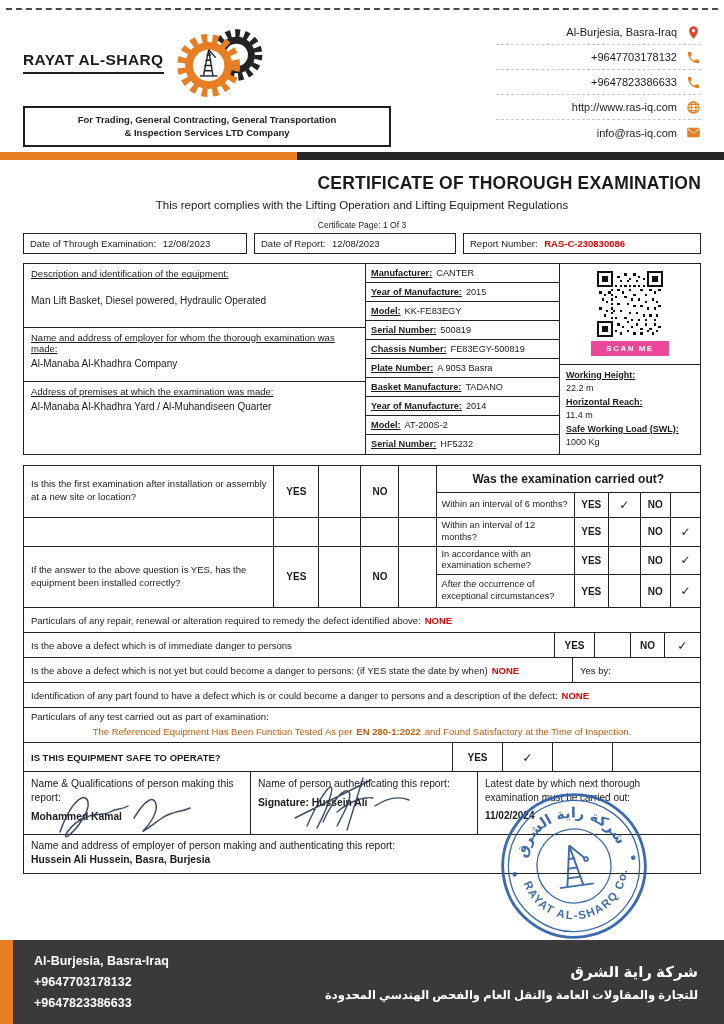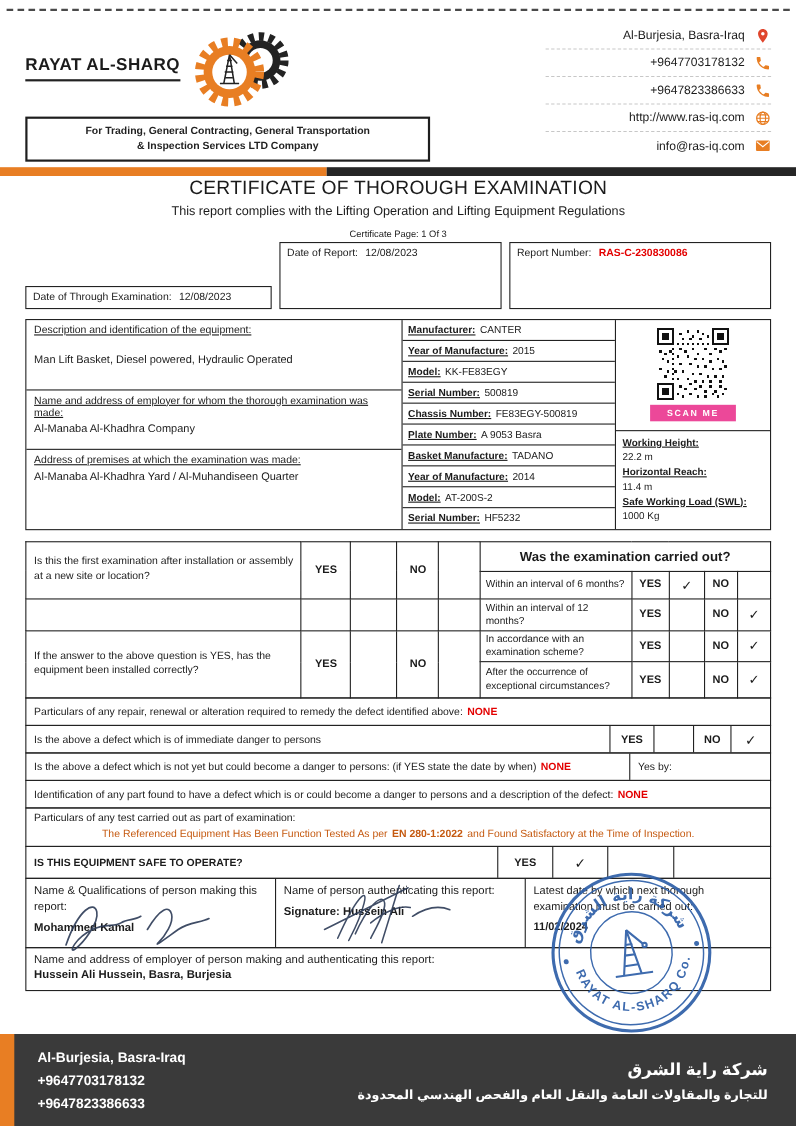--- a/index.html
+++ b/index.html
@@ -27,28 +27,28 @@
   .contact-row:last-child { border-bottom: none; }
   .contact-row .ic { width: 15px; height: 15px; flex: 0 0 15px; }
   .contact-row .ic svg { width: 15px; height: 15px; display:block; }
 
   
   .divider { display: flex; height: 8px; margin-top: 5px; }
   .div-orange { width: 41%; background: #E87E23; }
   .div-dark { flex: 1; background: #262626; }
 
   
-  .cert-title { text-align: center; font-size: 17.5px; font-weight: normal; letter-spacing: .2px; }
+  .cert-title { text-align: right; font-size: 17.5px; font-weight: bold; margin-top: 13px; letter-spacing: .2px; }
   .cert-sub { text-align: center; font-size: 11.5px; margin-top: 5px; }
   .page-label { text-align: center; font-size: 8.5px; margin-top: 9px; }
 
   
   .meta-row { display: flex; gap: 7px; margin-top: 3px; }
   .meta-box { border: 1.4px solid #222; padding: 4px 6px; font-size: 9.5px; white-space: nowrap; }
-  .meta-box.b1 { width: 224px; margin-top: 40px; } .meta-box.b2 { width: 202px; } .meta-box.b3 { flex: 1; }
+  .meta-box.b1 { width: 224px; } .meta-box.b2 { width: 202px; } .meta-box.b3 { flex: 1; }
   .red { color: #e30000; font-weight: bold; }
 
   
   .equip { display: flex; margin-top: 9px; border: 1.4px solid #222; height: 192px; }
   .equip-left { width: 342px; display: flex; flex-direction: column; border-right: 1.4px solid #222; }
   .ebox { padding: 4px 7px; font-size: 9.5px; border-bottom: 1.4px solid #222; }
   .ebox.a { height: 64px; } .ebox.b { height: 54px; } .ebox.c { flex: 1; border-bottom: none; }
   .u { text-decoration: underline; }
   .bv { font-weight: normal; font-size: 10px; margin-top: 4px; }
   .ebox.a .bv { margin-top: 16px; }

